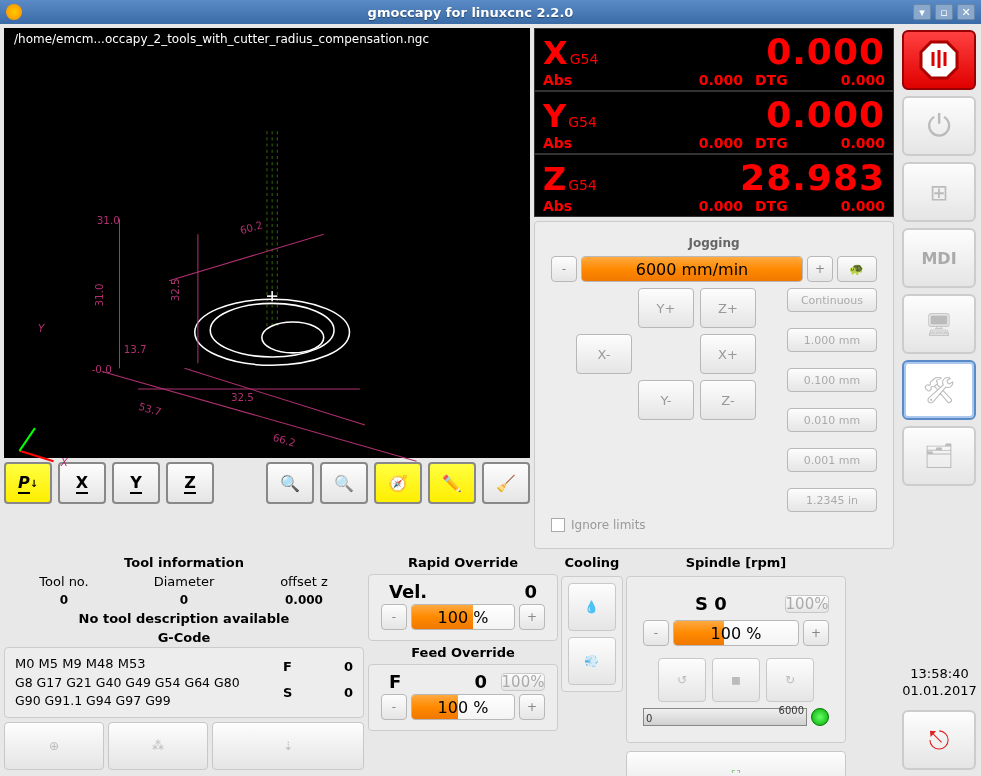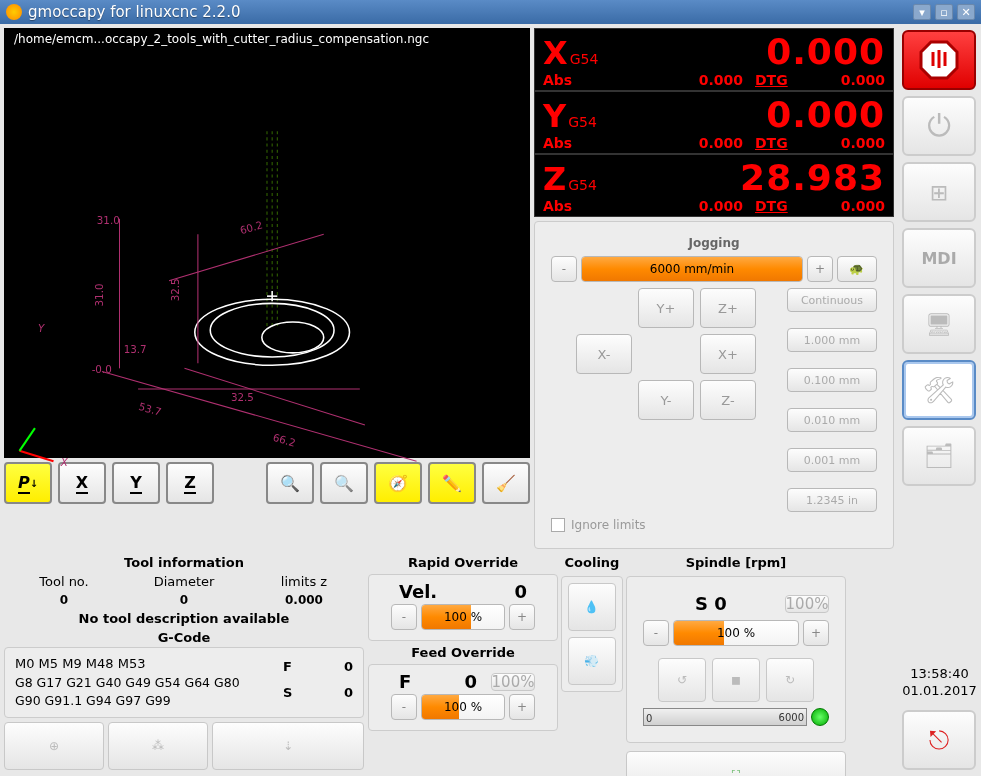--- a/index.html
+++ b/index.html
@@ -1,21 +1,21 @@
 <!DOCTYPE html>
 <html><head>
 <meta charset="utf-8">
 <style>
   * { box-sizing: border-box; margin: 0; padding: 0; font-family: "DejaVu Sans", Arial, sans-serif; }
   body { width: 981px; height: 776px; background: #e8e8e8; overflow: hidden; font-size: 12px; }
   
   
   .titlebar { height: 24px; background: linear-gradient(#5a8bc6, #3a6ba6); display: flex; align-items: center; color: white; padding: 0 6px; }
   .titlebar .app-icon { width: 16px; height: 16px; background: radial-gradient(#ffcc00,#ff8800); border-radius: 50%; margin-right: 6px; }
-  .titlebar .title { flex: 1; text-align: left; font-size: 15px; font-weight: normal; text-shadow: 0 1px 1px rgba(0,0,0,.4); }
+  .titlebar .title { flex: 1; text-align: center; font-size: 13px; font-weight: bold; text-shadow: 0 1px 1px rgba(0,0,0,.4); }
   .titlebar .winbtns { display: flex; gap: 4px; }
   .titlebar .winbtn { width: 18px; height: 16px; background: #8aa8cc; border: 1px solid #6a88ac; border-radius: 2px; display: flex; align-items:center; justify-content:center; color:#fff; font-size:11px; cursor:pointer; }
   
   
   .main { display: flex; height: calc(100% - 24px); }
   .center { flex: 1; display: flex; flex-direction: column; padding: 4px; gap: 4px; }
   .rightbar { width: 84px; background: #e8e8e8; display: flex; flex-direction: column; gap: 6px; padding: 6px 4px; }
   
   
   .dro-and-preview { display: flex; gap: 4px; }
@@ -27,31 +27,31 @@
   .right-col { width: 360px; display: flex; flex-direction: column; gap: 4px; }
   .dro { background: black; color: red; font-family: "DejaVu Sans", sans-serif; }
   .dro-row { border: 1px solid #333; padding: 2px 8px; }
   .dro-top { display: flex; align-items: baseline; }
   .dro-axis { font-size: 32px; font-weight: bold; }
   .dro-sub { font-size: 14px; margin-left: 2px; }
   .dro-val { flex: 1; text-align: right; font-size: 36px; font-weight: bold; letter-spacing: 1px; }
   .dro-bot { display: flex; font-size: 14px; font-weight: bold; }
   .dro-bot .lbl { width: 60px; }
   .dro-bot .v1 { flex:1; text-align:right; padding-right:12px;}
-  .dro-bot .lbl2 { width:50px; text-align:left;text-decoration:underline;}
+  .dro-bot .lbl2 { width:50px; text-align:left;}
   .dro-bot .v2 { width:80px; text-align:right;}
   
   
   .panel { border: 1px solid #ccc; border-radius: 4px; padding: 16px; background: #ededed; }
   .panel-title { text-align:center; font-weight:bold; color:#666; font-size:12px; margin-bottom:4px; position:relative; top:-2px;}
   .slider-row { display:flex; align-items:center; gap:4px; margin-bottom:6px;}
   .slider-row .sbtn { width:26px; height:26px; border:1px solid #b8b8b8; border-radius:4px; background:linear-gradient(#fdfdfd,#e5e5e5); display:flex;align-items:center;justify-content:center; cursor:pointer; color:#888;}
   .slider-bar { flex:1; height:26px; border:1px solid #b8b8b8; border-radius:4px; background:linear-gradient(#fff,#f3f3f3); position:relative; overflow:hidden;}
   .slider-fill { position:absolute; left:0; top:0; bottom:0; background:linear-gradient(#ffa941,#ff8a00,#f07800); }
-  .slider-text { position:absolute; inset:0; display:flex; align-items:center; justify-content:center; font-size:12px; color:#000;border-radius:7px;}
+  .slider-text { position:absolute; inset:0; display:flex; align-items:center; justify-content:center; font-size:16px; color:#000;border-radius:7px;}
   
   .jogpad { display:flex; gap:6px; }
   .jogbtns { flex:1; display:grid; grid-template-columns:repeat(3,56px); grid-template-rows:repeat(3,40px); gap:6px; justify-content:center; }
   .jogbtn { border:1px solid #b8b8b8; border-radius:4px; background:linear-gradient(#fdfdfd,#e5e5e5); display:flex;align-items:center;justify-content:center; color:#999; font-size:13px; cursor:pointer;}
   .empty { border:none; background:none; }
   .stepcol { display:flex; flex-direction:column; gap:16px; width:90px;}
   .stepbtn { height:24px; border:1px solid #b8b8b8; border-radius:4px; background:linear-gradient(#fdfdfd,#e5e5e5); display:flex;align-items:center;justify-content:center; color:#aaa; font-size:11px; cursor:pointer;}
   .ignore-row { display:flex; align-items:center; gap:6px; margin-top:6px; color:#999; font-size:12px;}
   .chk { width:14px;height:14px;border:1px solid #aaa; background:#fff;}
   .turtle { width:40px;height:26px;border:1px solid #b8b8b8;border-radius:4px;background:linear-gradient(#fdfdfd,#e5e5e5);display:flex;align-items:center;justify-content:center;color:#bbb;cursor:pointer;}
@@ -66,38 +66,38 @@
   .toolinfo { flex:1; }
   .section-label { text-align:center; font-weight:bold; font-size:13px; padding:2px 0;}
   .ti-row { display:flex; text-align:center; padding:2px 0;}
   .ti-row > div { flex:1; }
   .gcode-box { border:1px solid #ccc; border-radius:4px; padding:6px 10px; display:flex; gap:20px; background:#ededed;}
   .gcode-left { flex:1; font-size:13px; line-height:1.5;}
   .gcode-right { width:70px; font-size:13px; line-height:2.0; display:flex; flex-direction:column;}
   .gcode-right .r { display:flex; justify-content:space-between;}
   
   .override-col { width:190px; display:flex; flex-direction:column; gap:2px;}
-  .ovbox { border:1px solid #ccc; border-radius:4px; padding:4px 22px; background:#ededed;}
+  .ovbox { border:1px solid #ccc; border-radius:4px; padding:4px 12px; background:#ededed;}
   .ovtop { display:flex; align-items:baseline; font-size:18px; font-weight:bold; padding:2px 8px;}
   .ovtop .ovl { flex:1;}
   .ovtop .ovv { }
   .pct100 { width:44px;height:18px;border:1px solid #c8c8c8;border-radius:4px;background:linear-gradient(#fdfdfd,#e5e5e5);color:#aaa;font-size:15px;display:flex;align-items:center;justify-content:center;cursor:pointer;}
   
   .cooling-col { width:60px; display:flex; flex-direction:column; align-items:center; gap:4px;}
   .coolbtn { width:48px;height:48px;border:1px solid #c8c8c8;border-radius:4px;background:linear-gradient(#fdfdfd,#e5e5e5);display:flex;align-items:center;justify-content:center;color:#bbb;cursor:pointer;}
   
   .spindle-col { width:220px; display:flex; flex-direction:column; gap:4px;}
   .spindle-top { display:flex; align-items:center; gap:6px;}
   .spindle-vel { flex:1; text-align:center; font-size:18px; font-weight:bold;}
   .spinbtns { display:flex; gap:6px; justify-content:center; }
   .spinbtn { width:48px;height:44px;border:1px solid #c8c8c8;border-radius:4px;background:linear-gradient(#fdfdfd,#e5e5e5);display:flex;align-items:center;justify-content:center;color:#bbb;cursor:pointer;}
   .spinbar { display:flex; align-items:center; gap:4px;}
   .spinmeter { flex:1; height:18px; border:1px solid #888; background:linear-gradient(#f0f0f0,#d0d0d0); position:relative; font-size:10px; color:#333;}
   .spinmeter .t0{position:absolute;left:2px;bottom:1px;}
-  .spinmeter .t1{position:absolute;right:2px;bottom:2px;}
+  .spinmeter .t1{position:absolute;right:2px;bottom:9px;}
   .led { width:18px;height:18px;border-radius:50%;background:radial-gradient(#6f6,#0a0);border:1px solid #070;}
   
   
   .rbtn { width:74px; height:60px; border:2px solid #ccc; border-radius:6px; background:linear-gradient(#fdfdfd,#e5e5e5); display:flex;align-items:center;justify-content:center; cursor:pointer; color:#bbb;}
   .rbtn.estop { background:linear-gradient(#ff4040,#e00000); border-color:#900;}
   .rbtn.active { border-color:#5a8bc6; box-shadow:0 0 0 2px #aac8ee inset; background:#fff;}
   
   
   .actionrow { display:flex; gap:4px; margin-top:4px;}
   .abtn { height:48px; border:1px solid #c8c8c8; border-radius:4px; background:linear-gradient(#fdfdfd,#e5e5e5); display:flex;align-items:center;justify-content:center;color:#bbb;cursor:pointer;}
@@ -283,21 +283,21 @@
       </div>
     </div>
 
     <div class="bottom">
 
       <div class="toolinfo" style="width:360px;flex:none">
         <div class="section-label">Tool information</div>
         <div class="ti-row" style="font-size:13px">
           <div>Tool no.</div>
           <div>Diameter</div>
-          <div>limits z</div>
+          <div>offset z</div>
         </div>
         <div class="ti-row" style="font-weight:bold">
           <div>0</div>
           <div>0</div>
           <div>0.000</div>
         </div>
         <div style="text-align:center;font-weight:bold;font-size:13px;padding:2px 0">No tool description available</div>
         <div class="section-label">G-Code</div>
         <div class="gcode-box">
           <div class="gcode-left">

